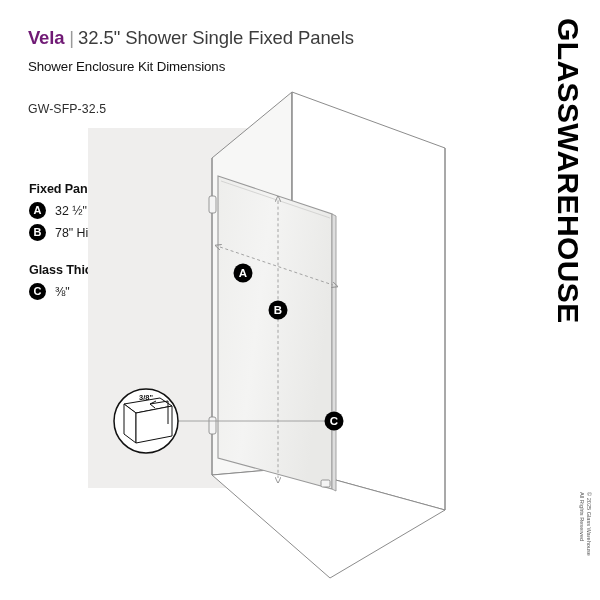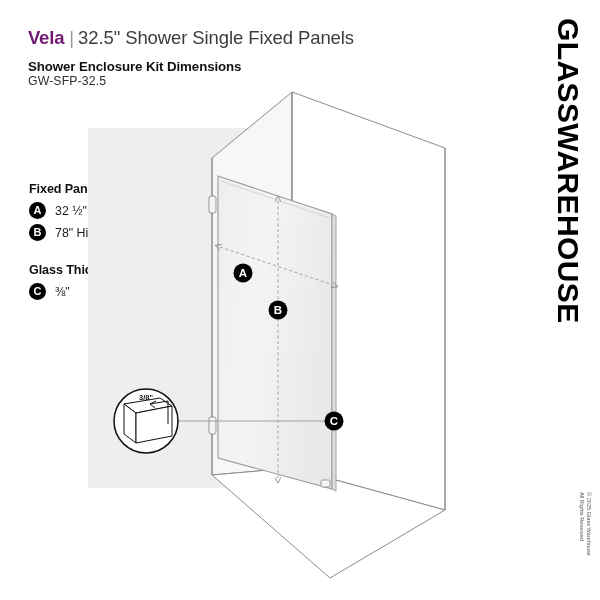--- a/index.html
+++ b/index.html
@@ -39,30 +39,30 @@
     font-weight: 300;
     margin: 0 4px 0 5px;
   }
   .title-rest {
     font-weight: 400;
     color: #3c3c3c;
     letter-spacing: -0.1px;
   }
   .subtitle {
     font-size: 13.3px;
-    font-weight: bold;
+    font-weight: normal;
     color: #111;
     margin-top: 9px;
     letter-spacing: -0.1px;
   }
   .sku {
     font-size: 12.3px;
     font-weight: 400;
     color: #2e2e2e;
-    margin-top: 0;
+    margin-top: 28px;
     letter-spacing: 0.1px;
   }
 
   
   #legend {
     position: absolute;
     left: 29px;
     top: 182px;
     width: 180px;
   }

